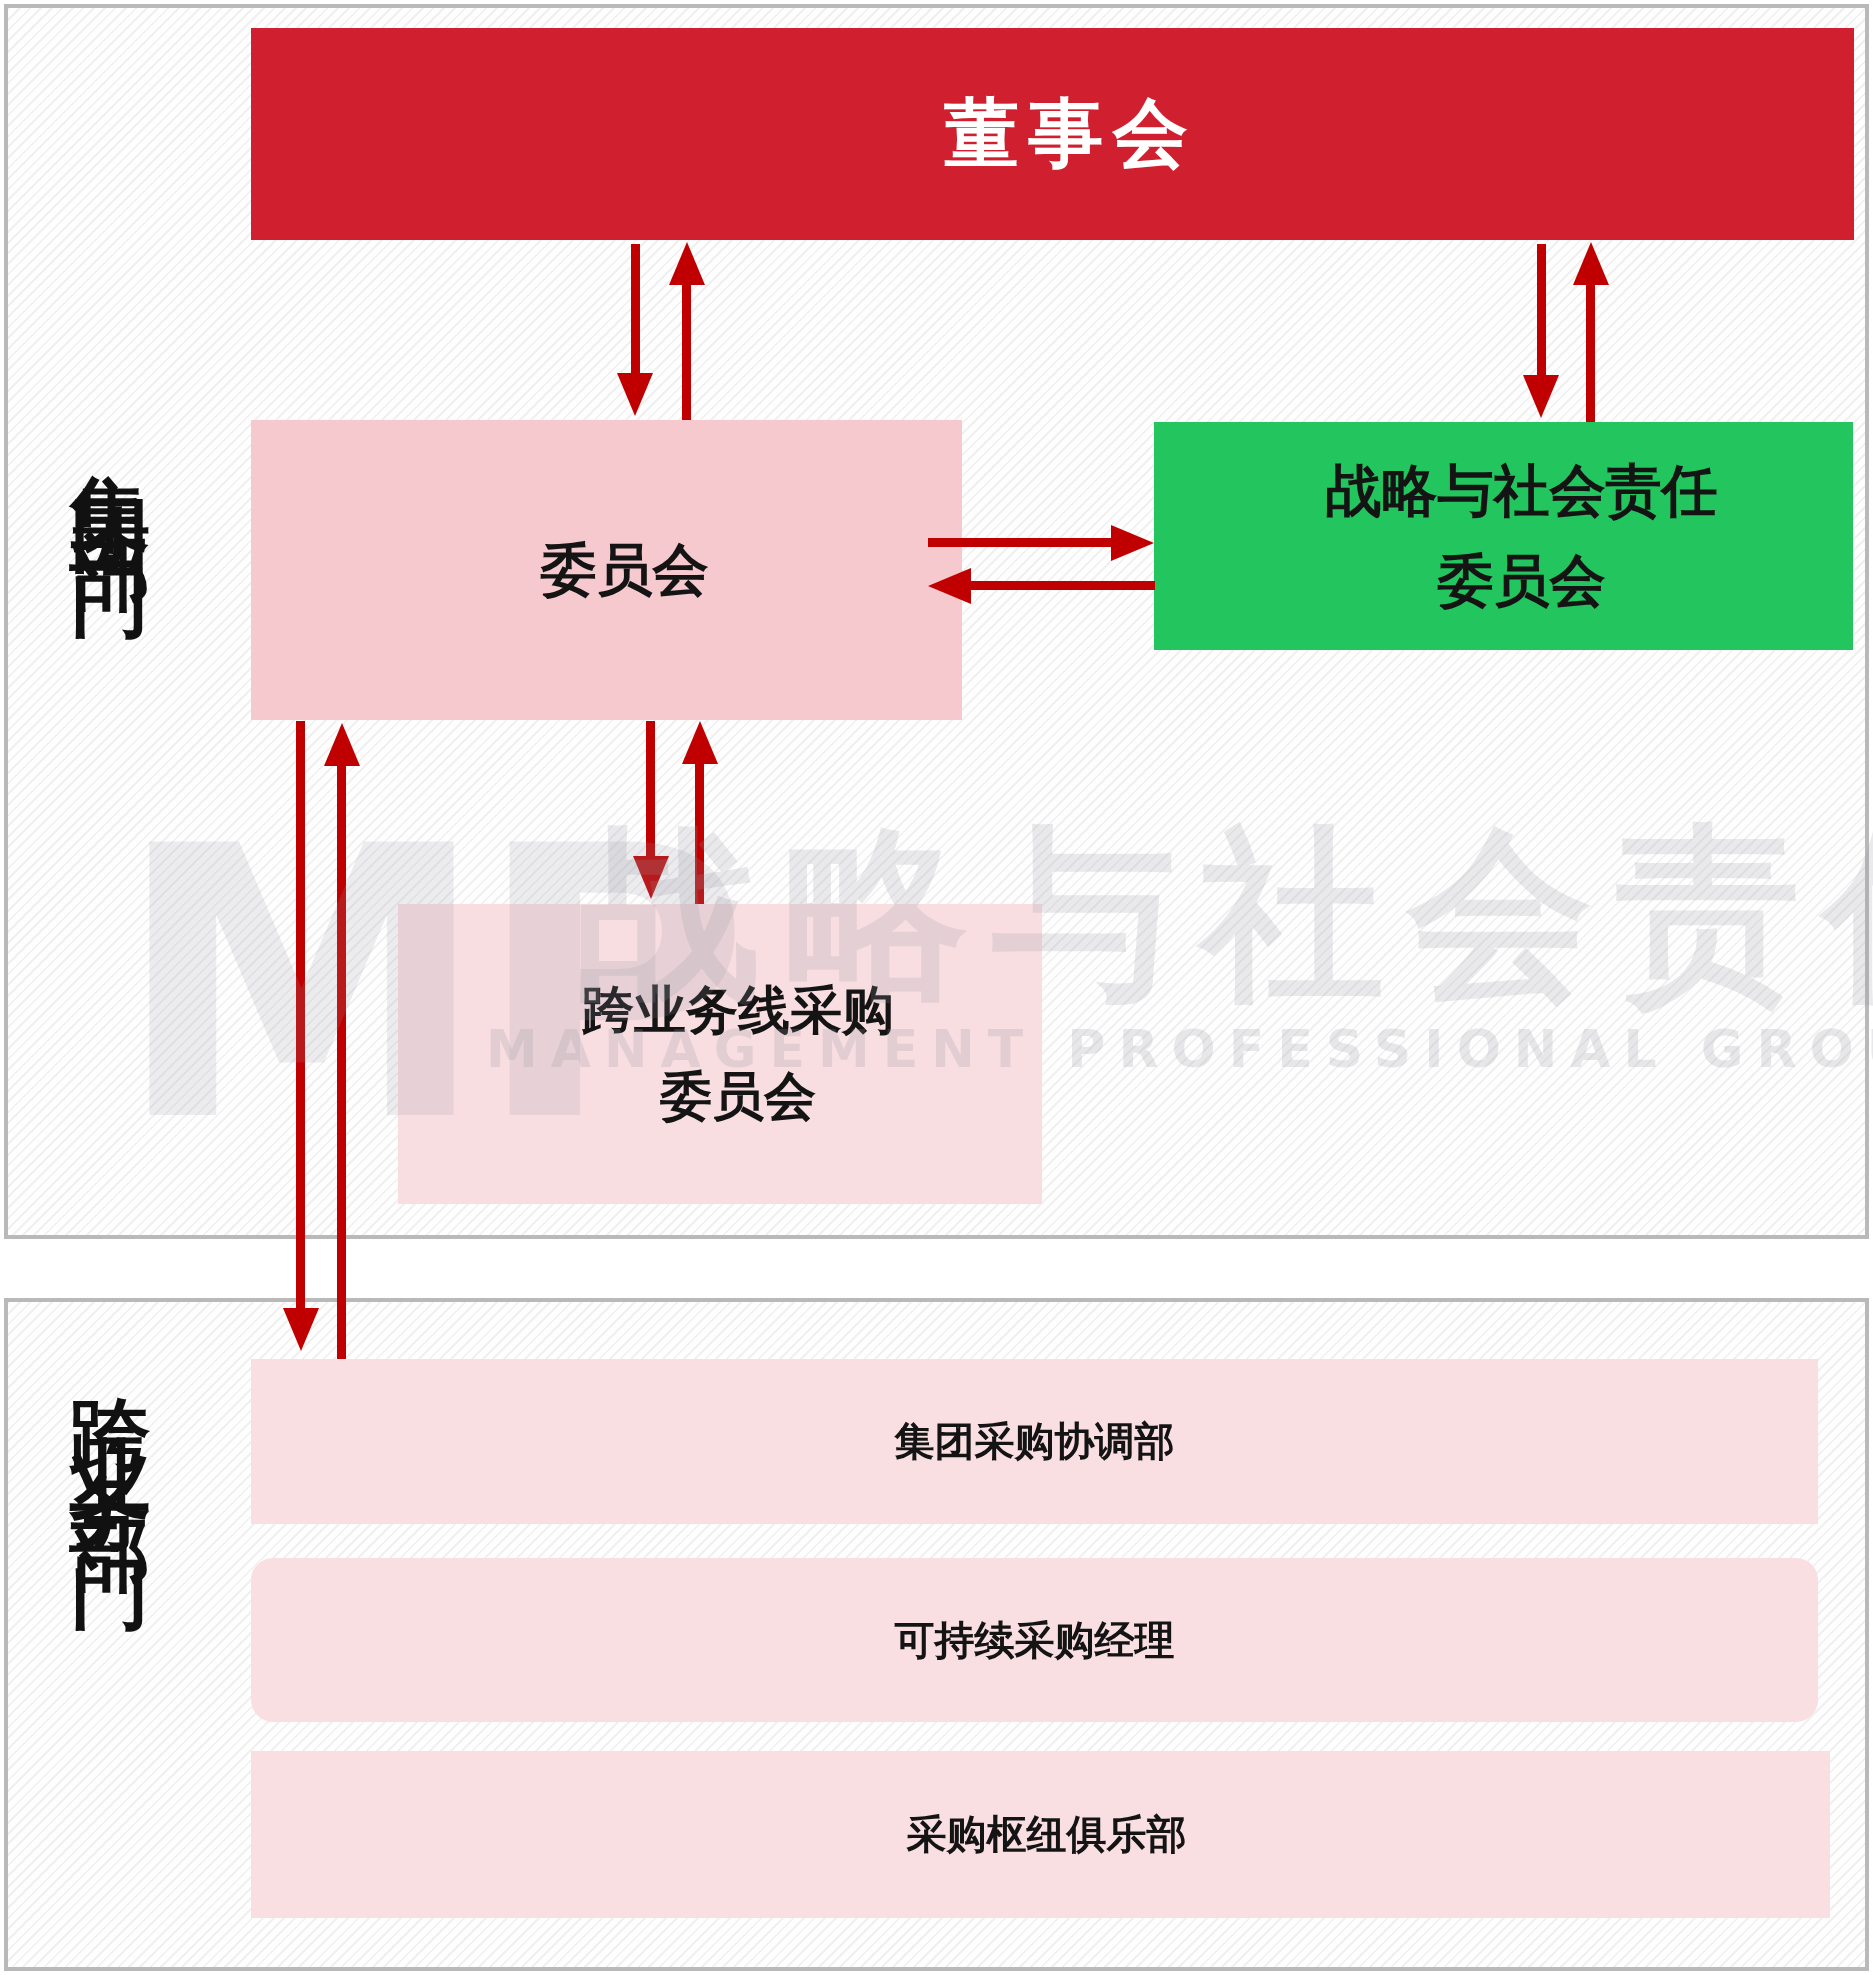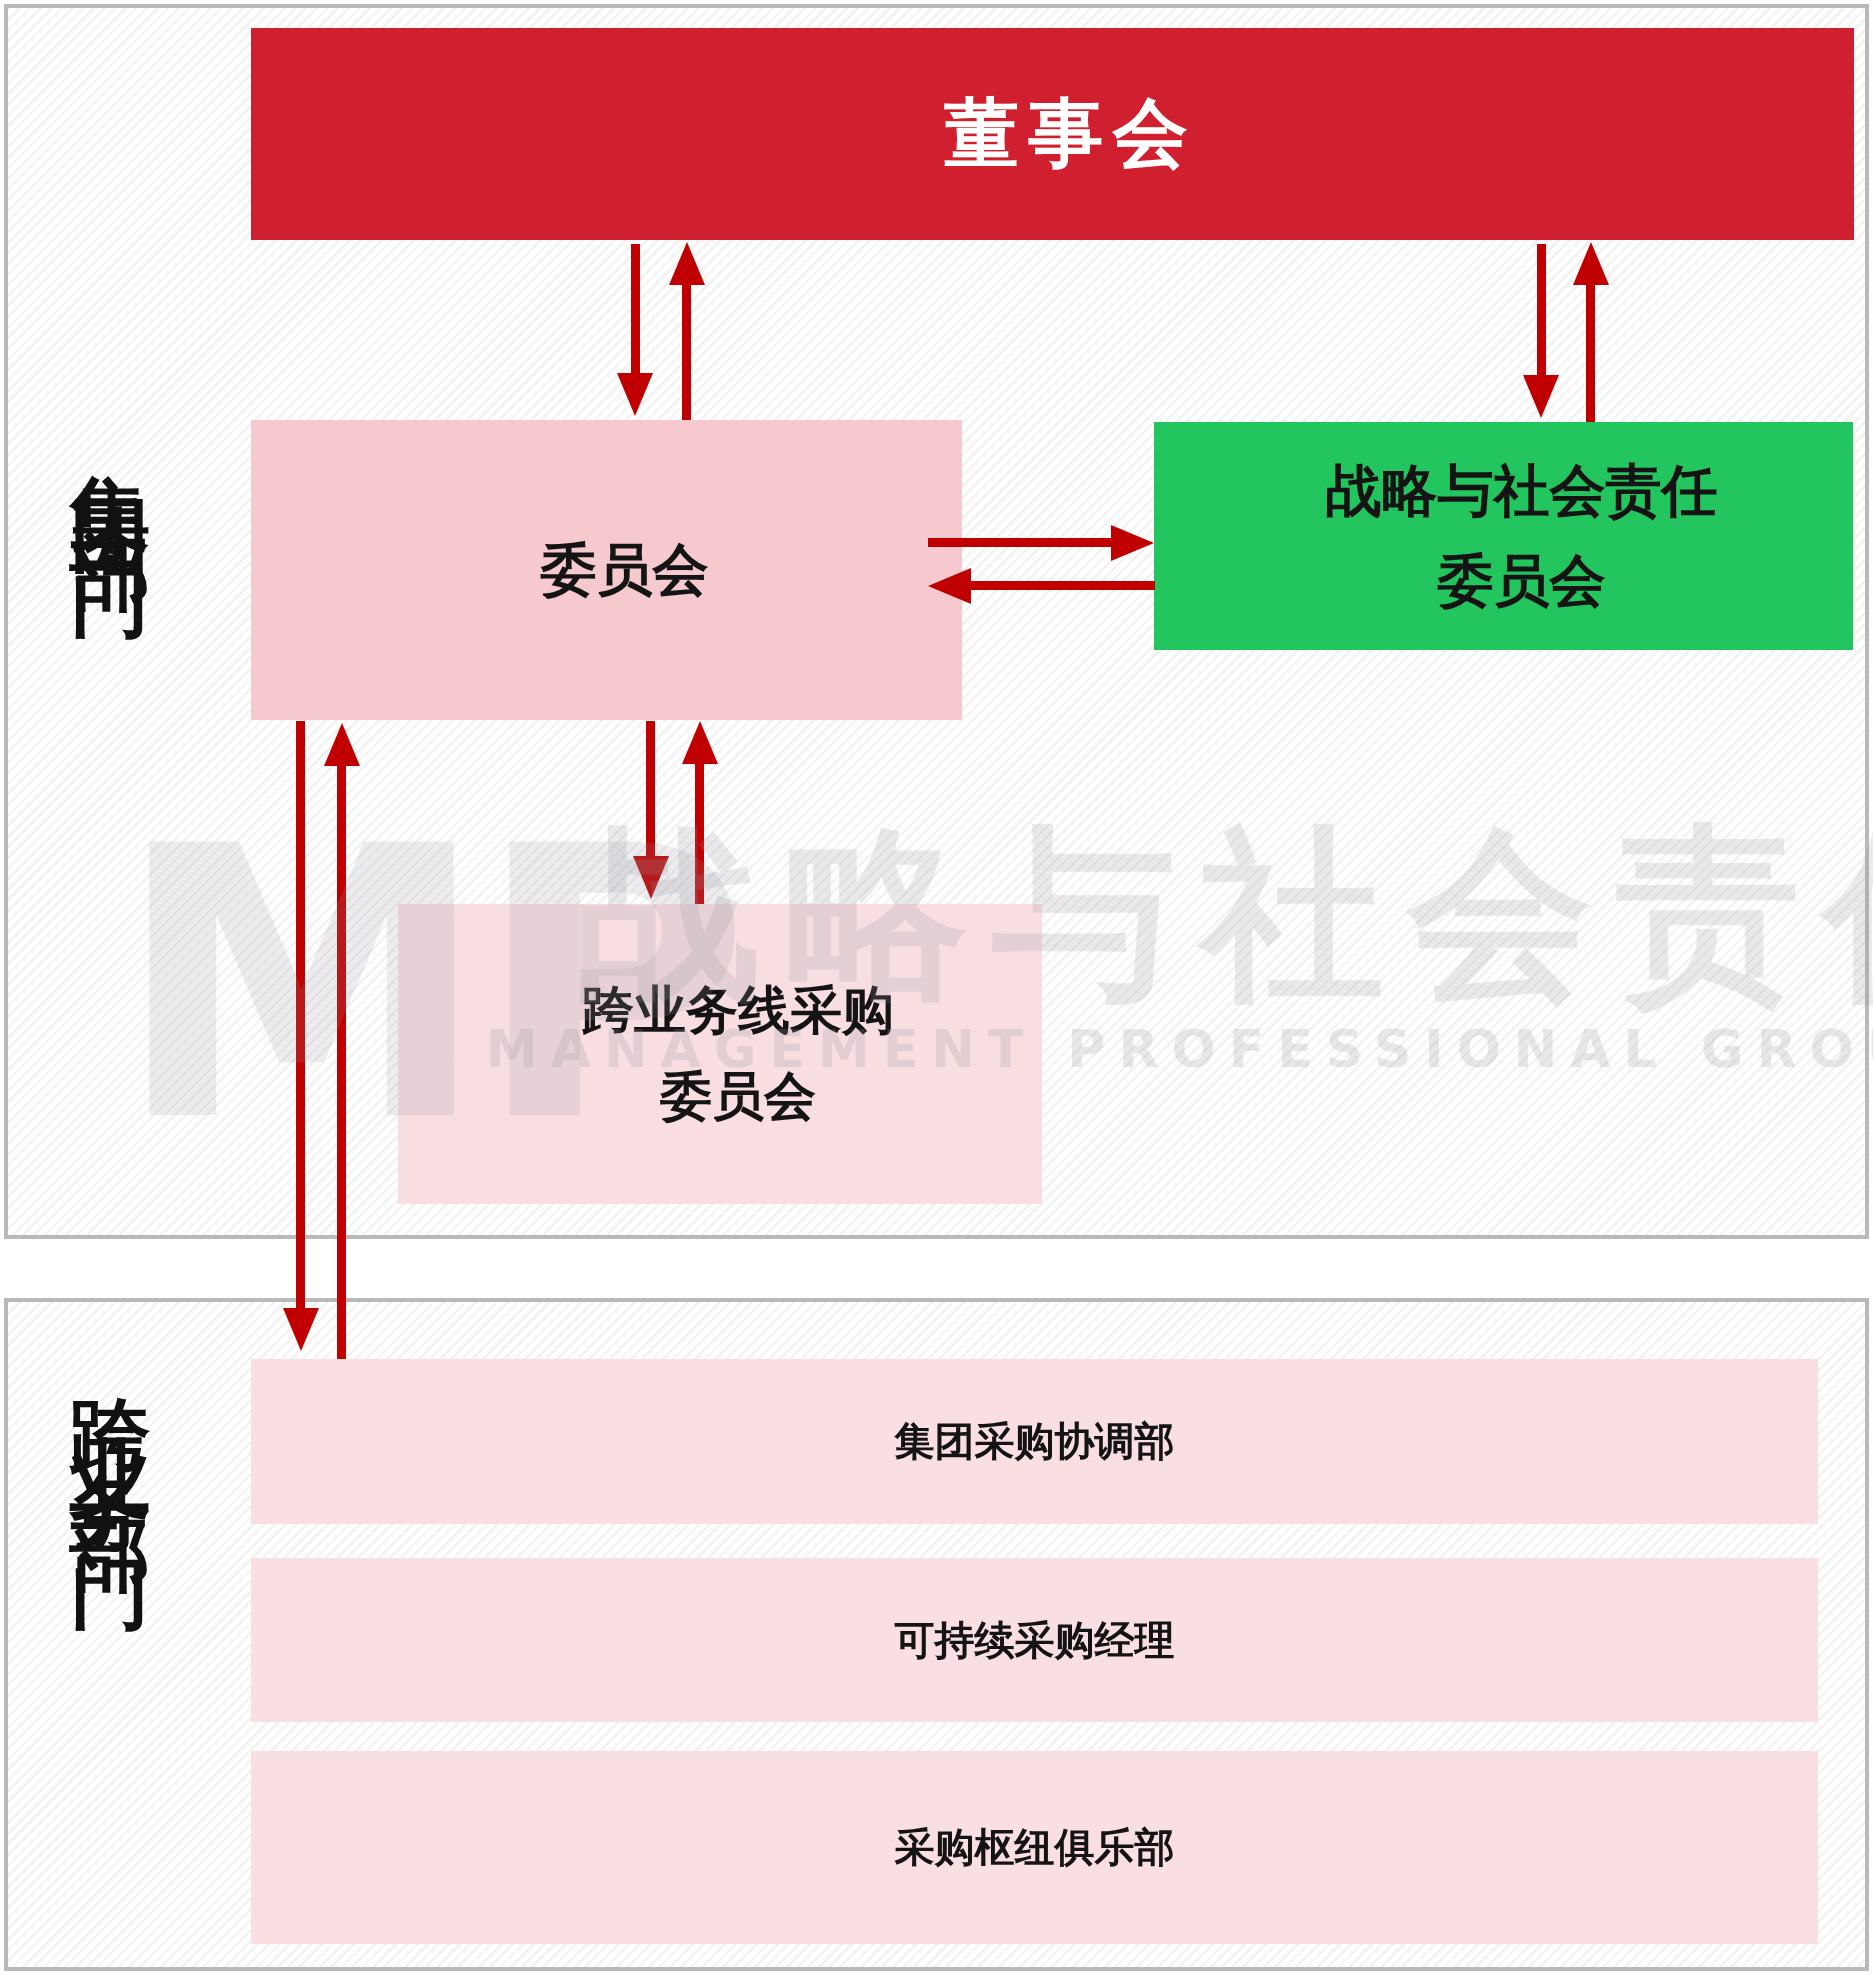--- a/index.html
+++ b/index.html
@@ -35,22 +35,22 @@
   #agency{left:251px;top:420px;width:675px;height:300px;background:#f6c9ce;}
   #strategy{left:1154px;top:422px;width:663px;height:228px;background:#22c55e;}
   #agency .t,#strategy .t{font-size:56px;line-height:90px;}
 
   #crossbu-committee{left:398px;top:904px;width:608px;height:300px;background:#f8dee1;}
   #crossbu-committee .t{font-size:52px;line-height:86px;}
 
   .bar{position:absolute;left:251px;width:1567px;background:#f9dfe2;display:flex;align-items:center;justify-content:center;z-index:2;}
   .bar .t{position:relative;z-index:6;font-size:40px;font-weight:600;color:#141414;}
   #bar-1{top:1359px;height:165px;}
-  #bar-2{top:1558px;height:164px;}
-  #bar-3{top:1751px;height:193px;}
+  #bar-2{top:1558px;height:164px;border-radius:22px;}
+  #bar-3{top:1751px;height:167px;padding-left:12px;}
 
   
   .aline{position:absolute;background:#c00000;z-index:7;}
   .head{position:absolute;width:0;height:0;z-index:7;}
   .head.down{border-left:18px solid transparent;border-right:18px solid transparent;border-top:43px solid #c00000;}
   .head.up{border-left:18px solid transparent;border-right:18px solid transparent;border-bottom:43px solid #c00000;}
   .head.right{border-top:18px solid transparent;border-bottom:18px solid transparent;border-left:43px solid #c00000;}
   .head.left{border-top:18px solid transparent;border-bottom:18px solid transparent;border-right:43px solid #c00000;}
 
   

